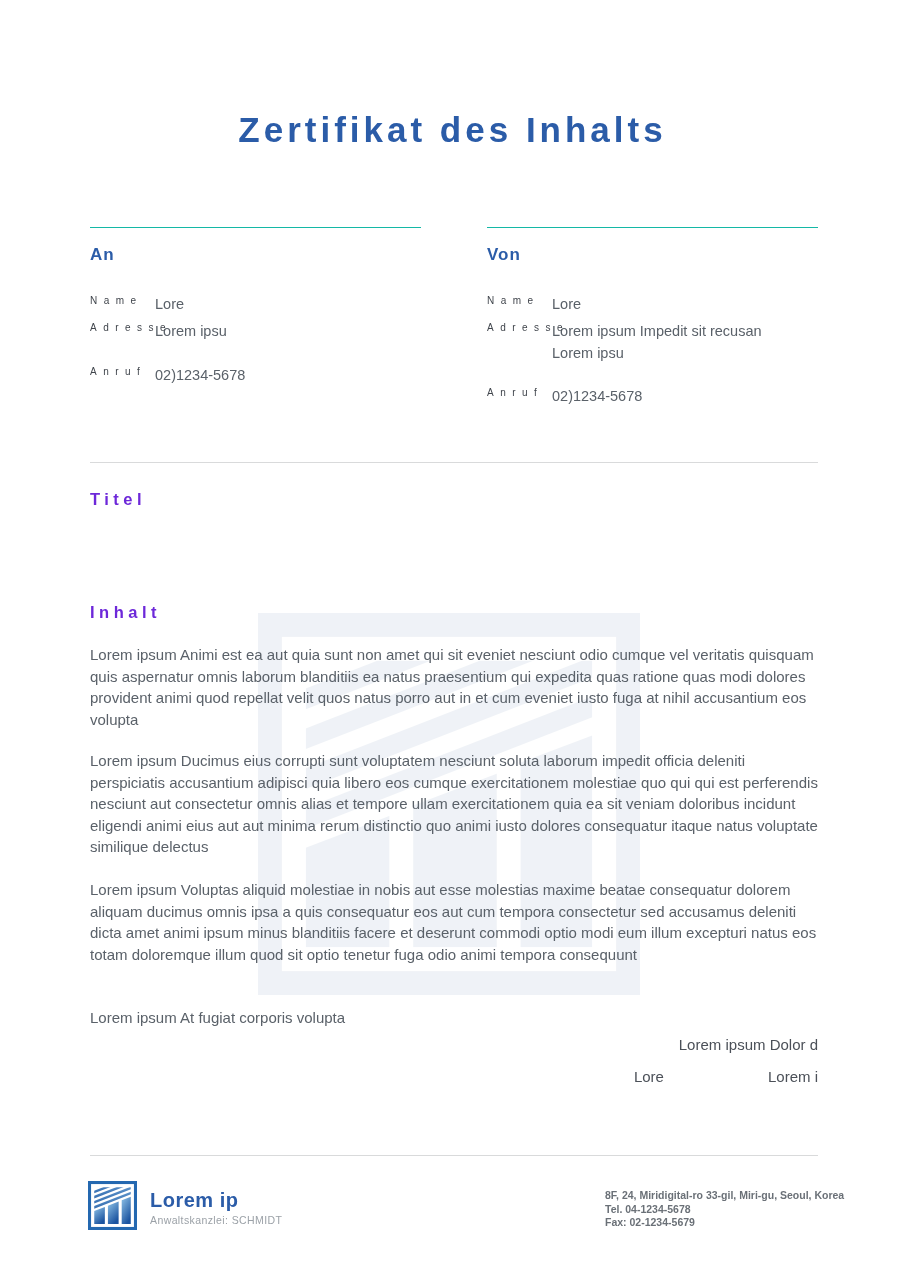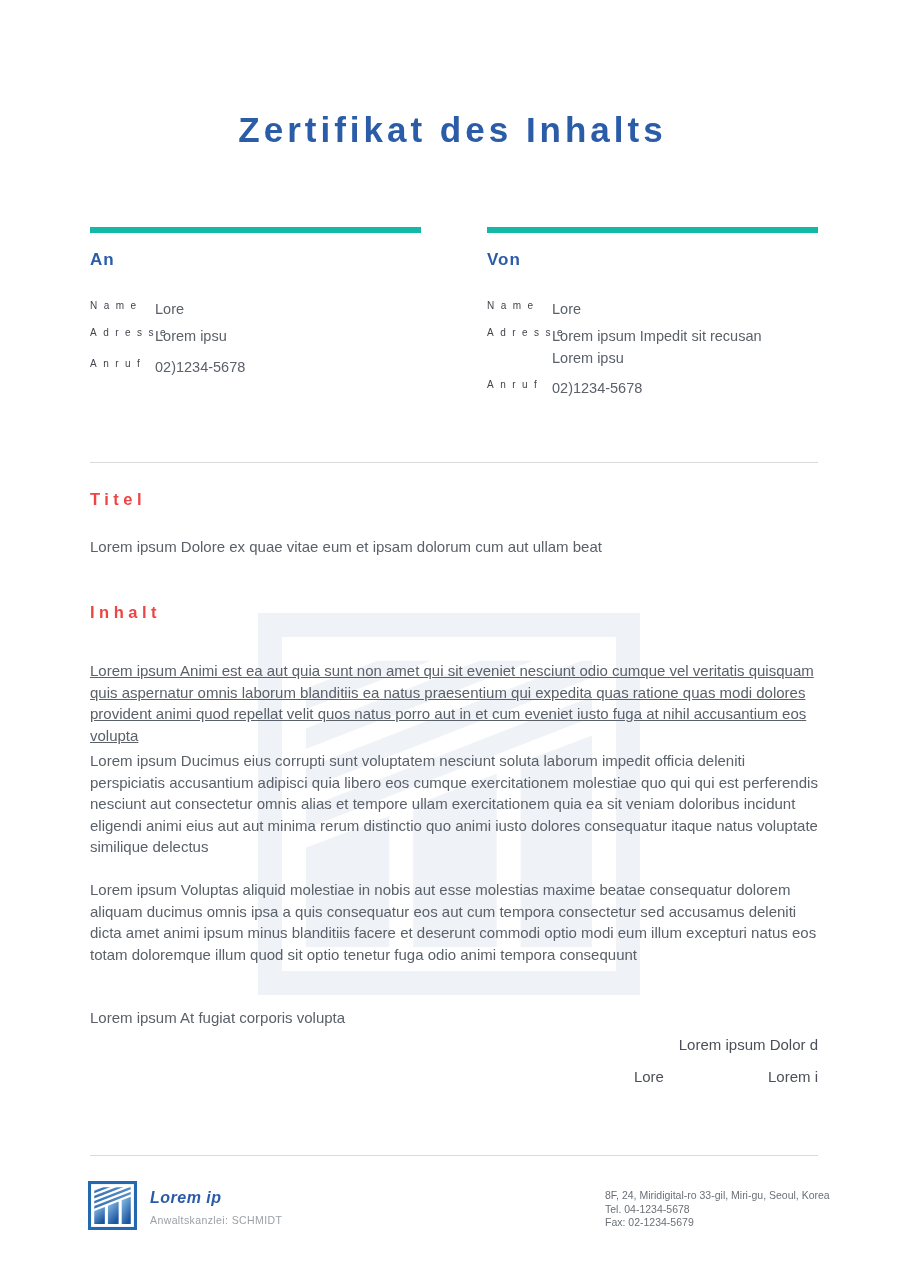--- a/index.html
+++ b/index.html
@@ -23,31 +23,31 @@
   
   .doc-title {
     position: absolute; left: 0; top: 110px; width: 905px;
     text-align: center;
     font-size: 35px; font-weight: 700;
     letter-spacing: 4px;
     color: #2b5ca8;
   }
 
   
-  .party-col { position: absolute; top: 227px; width: 331px; border-top: 6px solid #14b8a6; }
+  .party-col { position: absolute; top: 227px; width: 331px; border-top: 1px solid #14b8a6; }
   .party-col.left  { left: 90px; }
   .party-col.right { left: 487px; }
   .party-heading {
     margin-top: 17px;
     font-size: 17px; font-weight: 700; color: #2b5ca8; letter-spacing: 1px;
   }
   .party-fields { margin-top: 29px; }
   .field-row { position: relative; min-height: 22px; }
   .field-row.name  { margin-bottom: 5px; }
-  .field-row.anruf { margin-top: 9px; }
+  .field-row.anruf { margin-top: 22px; }
   .field-label {
     position: absolute; left: 0; top: 1px;
     font-size: 10px; letter-spacing: 6.5px; color: #40454c; white-space: nowrap;
   }
   .field-value {
     margin-left: 65px;
     font-size: 14.5px; line-height: 21.5px; color: #5a6169;
   }
 
   
@@ -56,33 +56,33 @@
     border-top: 1px solid #d9dadb;
   }
   .footer-divider {
     position: absolute; left: 90px; top: 1155px; width: 728px;
     border-top: 1px solid #d9dadb;
   }
 
   
   .section-heading {
     position: absolute; left: 90px;
-    font-size: 16.5px; font-weight: 700; color: #ef4444; letter-spacing: 4.5px;
+    font-size: 16.5px; font-weight: 700; color: #6d28d9; letter-spacing: 4.5px;
   }
   .titel-heading  { top: 490px; }
   .inhalt-heading { top: 603px; }
   .titel-text {
     position: absolute; left: 90px; top: 536px; width: 728px;
     font-size: 15px; line-height: 21.6px;
   }
   .body-paragraph {
     position: absolute; left: 90px; width: 730px;
     font-size: 15px; line-height: 21.6px; color: #5a6169;
   }
-  .para-1 { top: 660px; text-decoration: underline; }
+  .para-1 { top: 644px; }
   .para-2 { top: 750px; }
   .para-3 { top: 879px; }
 
   
   .closing-note {
     position: absolute; left: 90px; top: 1009px; width: 500px;
     font-size: 15px; color: #5a6169;
   }
   .sig-date {
     position: absolute; right: 87px; top: 1036px;
@@ -91,29 +91,29 @@
   .sig-row {
     position: absolute; right: 87px; top: 1068px;
     display: flex; gap: 104px; align-items: baseline;
     font-size: 15px; color: #4b5058;
   }
 
   
   .footer-logo { position: absolute; left: 88px; top: 1181px; width: 49px; height: 49px; }
   .footer-company {
     position: absolute; left: 150px; top: 1189px;
-    font-size: 16px; font-weight: 700; color: #2b5ca8; letter-spacing: 0.5px; font-style: italic;
+    font-size: 20px; font-weight: 700; color: #2b5ca8; letter-spacing: 0.5px;
   }
   .footer-subtitle {
     position: absolute; left: 150px; top: 1214px;
     font-size: 10.5px; color: #9ba1a7; letter-spacing: 0.4px;
   }
   .footer-address {
     position: absolute; left: 605px; top: 1189px;
-    font-size: 10.5px; line-height: 13.5px; color: #6a7077;
+    font-size: 10.5px; line-height: 13.5px; color: #6a7077; font-weight: bold;
   }
 </style>
 </head>
 <body>
 
 <div class="page">
 
   <div class="watermark">
     <svg viewBox="0 0 48 48" width="100%" height="100%" aria-hidden="true">
       <defs>
@@ -173,21 +173,20 @@
       <div class="field-row anruf">
         <span class="field-label">Anruf</span>
         <div class="field-value">02)1234-5678</div>
       </div>
     </div>
   </div>
 
   <div class="main-divider"></div>
 
   <div class="section-heading titel-heading">Titel</div>
-  <div class="titel-text">Lorem ipsum Dolore ex quae vitae eum et ipsam dolorum cum aut ullam beat</div>
 
   <div class="section-heading inhalt-heading">Inhalt</div>
   <p class="body-paragraph para-1">Lorem ipsum Animi est ea aut quia sunt non amet qui sit eveniet nesciunt odio cumque vel veritatis quisquam quis aspernatur omnis laborum blanditiis ea natus praesentium qui expedita quas ratione quas modi dolores provident animi quod repellat velit quos natus porro aut in et cum eveniet iusto fuga at nihil accusantium eos volupta</p>
   <p class="body-paragraph para-2">Lorem ipsum Ducimus eius corrupti sunt voluptatem nesciunt soluta laborum impedit officia deleniti perspiciatis accusantium adipisci quia libero eos cumque exercitationem molestiae quo qui qui est perferendis nesciunt aut consectetur omnis alias et tempore ullam exercitationem quia ea sit veniam doloribus incidunt eligendi animi eius aut aut minima rerum distinctio quo animi iusto dolores consequatur itaque natus voluptate similique delectus</p>
   <p class="body-paragraph para-3">Lorem ipsum Voluptas aliquid molestiae in nobis aut esse molestias maxime beatae consequatur dolorem aliquam ducimus omnis ipsa a quis consequatur eos aut cum tempora consectetur sed accusamus deleniti dicta amet animi ipsum minus blanditiis facere et deserunt commodi optio modi eum illum excepturi natus eos totam doloremque illum quod sit optio tenetur fuga odio animi tempora consequunt</p>
 
   <div class="closing-note">Lorem ipsum At fugiat corporis volupta</div>
   <div class="sig-date">Lorem ipsum Dolor d</div>
   <div class="sig-row">
     <span>Lore</span>

